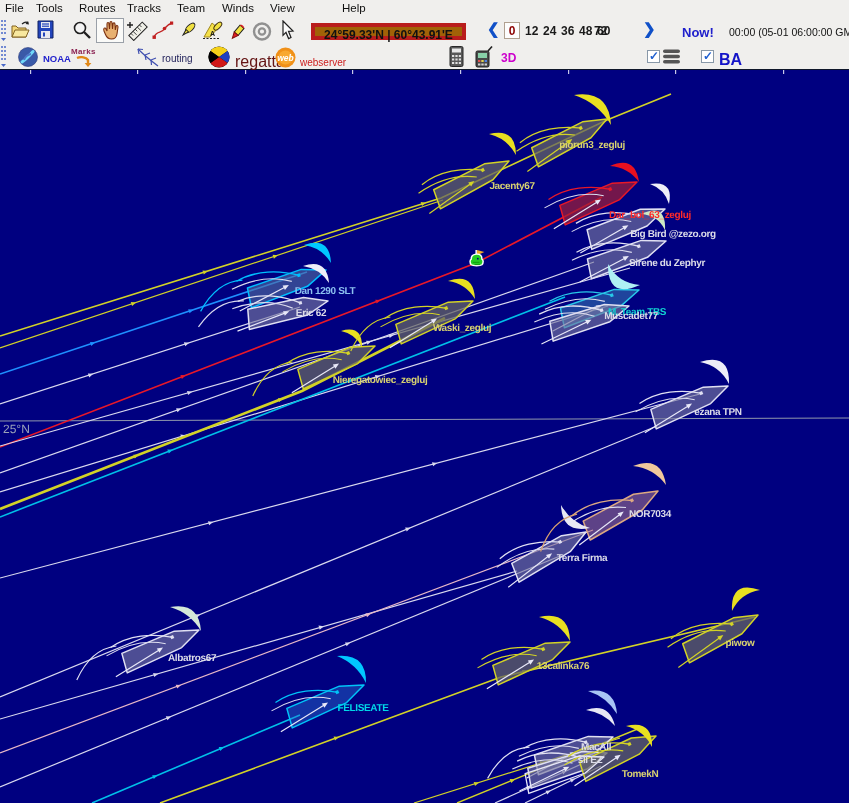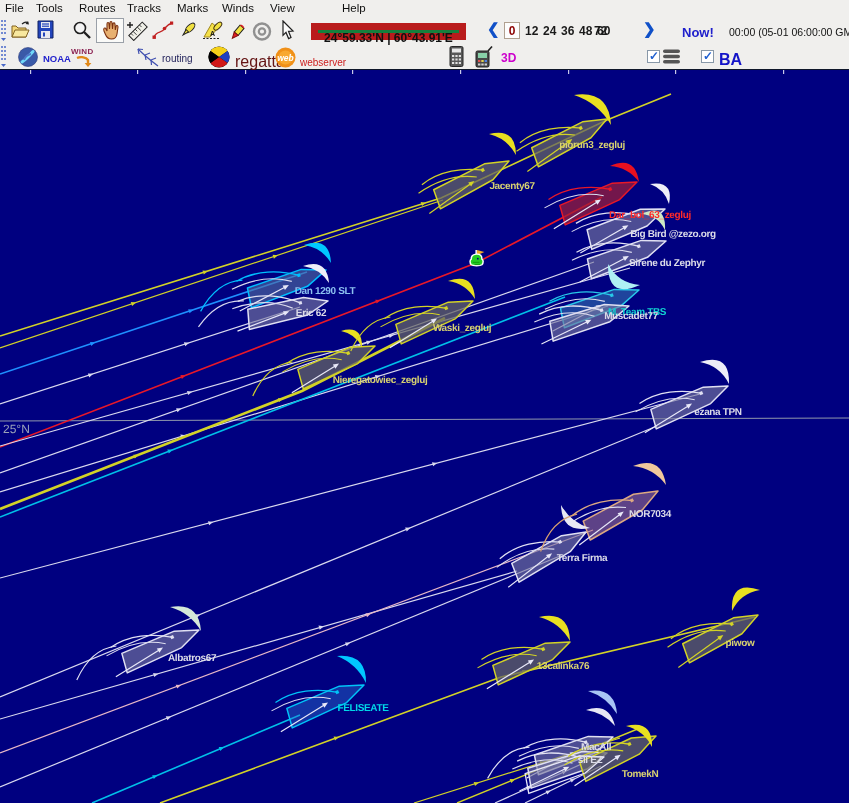--- a/index.html
+++ b/index.html
@@ -2,41 +2,41 @@
 <html><head><meta charset="utf-8">
 <style>
 * { margin:0; padding:0; box-sizing:border-box; }
 body { width:849px; height:803px; font-family:"Liberation Sans", sans-serif; background:#000080; overflow:hidden; }
 #top { position:absolute; left:0; top:0; width:849px; height:90px; background:#f0efed; }
 #menubar { position:absolute; left:0; top:0; width:849px; height:18px; }
 .mi { position:absolute; top:2px; font-size:11.5px; color:#101010; }
 #tb1 { position:absolute; left:0; top:18px; width:849px; height:25px; }
 #tb2 { position:absolute; left:0; top:43px; width:849px; height:27px; border-bottom:1px solid #0f172a; }
 .ic { position:absolute; }
-#coordbox { position:absolute; left:311px; top:5px; width:155px; height:17px; background:#15803d; border:7px solid #b91c1c;
+#coordbox { position:absolute; left:311px; top:5px; width:155px; height:17px; background:#a16207; border:4px solid #b91c1c;
   font-size:12px; font-weight:bold; color:#111; text-align:center; line-height:16px; }
 #zerobox { position:absolute; left:504px; top:4px; width:16px; height:17px; background:#fdfdfd; border:1px solid #b0a090;
   font-size:12px; font-weight:bold; color:#8b0000; text-align:center; line-height:16px; }
 .num { position:absolute; top:6px; font-size:12px; font-weight:bold; color:#1a1a1a; }
 .chev { position:absolute; top:2px; font-size:15px; font-weight:bold; color:#1050c8; }
 #nowbtn { position:absolute; left:682px; top:7px; font-size:13px; font-weight:bold; color:#2020cc; }
 #timetx { position:absolute; left:729px; top:8px; font-size:10.5px; color:#111; white-space:nowrap; }
 .t2tx { position:absolute; font-size:10px; }
 #mapwrap { position:absolute; left:0; top:70px; width:849px; height:733px; }
 .cb { position:absolute; top:7px; width:13px; height:13px; background:#fff; border:1px solid #8898a8; }
 .cb:after { content:"\2713"; position:absolute; left:1px; top:-2px; color:#2060d0; font-size:12px; font-weight:bold; }
 </style></head>
 <body>
 <div id="top">
  <div id="menubar">
   <span class="mi" style="left:5px">File</span>
   <span class="mi" style="left:36px">Tools</span>
   <span class="mi" style="left:79px">Routes</span>
   <span class="mi" style="left:127px">Tracks</span>
-  <span class="mi" style="left:177px">Marks</span>
+  <span class="mi" style="left:177px">Team</span>
   <span class="mi" style="left:222px">Winds</span>
   <span class="mi" style="left:270px">View</span>
   <span class="mi" style="left:342px">Help</span>
  </div>
  <div id="tb1">
   <svg class="ic" style="left:0;top:0" width="8" height="25">
         <g fill="#4868c8">
    <circle cx="2" cy="3" r="1"></circle>
           <circle cx="5" cy="3" r="1"></circle>
           <circle cx="2" cy="7" r="1"></circle>
@@ -137,21 +137,21 @@
           <circle cx="5" cy="15" r="1"></circle>
    <path d="M1,20 L6,20 L3.5,23 Z"></path>
         </g>
       </svg>
   <svg class="ic" style="left:18px;top:4px" width="20" height="20" viewBox="0 0 20 20">
    <circle cx="10" cy="10" r="9.5" fill="#3a5aa8" stroke="#283878" stroke-width="0.6"></circle>
    <path d="M4,15 C7,13 12,8 15,4.5" stroke="#70d8f8" stroke-width="3" fill="none" stroke-linecap="round"></path>
    <path d="M13,7 A9 9 0 0 0 6,13" stroke="#5078c8" stroke-width="2" fill="none"></path>
   </svg>
   <span class="t2tx" style="left:43px;top:10px;color:#2222cc;font-weight:bold;font-size:9.5px">NOAA</span>
-  <span class="t2tx" style="left:71px;top:4px;color:#8b2252;font-weight:bold;font-size:8px;letter-spacing:0.3px">WiND</span>
+  <span class="t2tx" style="left:71px;top:4px;color:#8b2252;font-weight:bold;font-size:8px;letter-spacing:0.3px">Marks</span>
   <svg class="ic" style="left:76px;top:13px" width="18" height="11" viewBox="0 0 18 11">
    <path d="M1,2 C5,0.5 10,1 12,4 L12,8" fill="none" stroke="#e08818" stroke-width="2.4"></path>
    <path d="M8.6,7 L15.4,7 L12,11 Z" fill="#e08818"></path>
   </svg>
   <svg class="ic" style="left:136px;top:3px" width="24" height="23" viewBox="0 0 24 23">
    <g stroke="#4050b0" stroke-width="1.2" fill="none">
     <path d="M22,20 C14,14 8,9 2,3"></path>
     <path d="M2,3 L7,3.5 M2,3 L3,8"></path>
     <path d="M9,9 L14,7 M9,9 L10,14"></path>
     <path d="M15,14 L20,12 M15,14 L15.5,19"></path>

